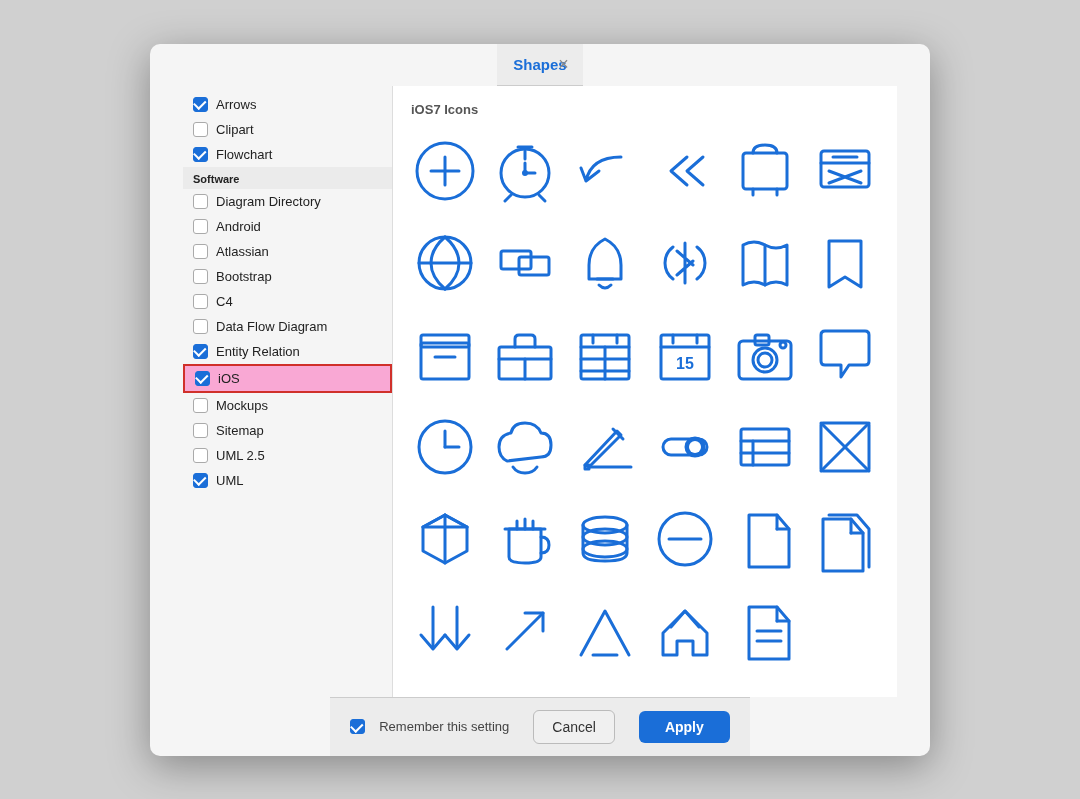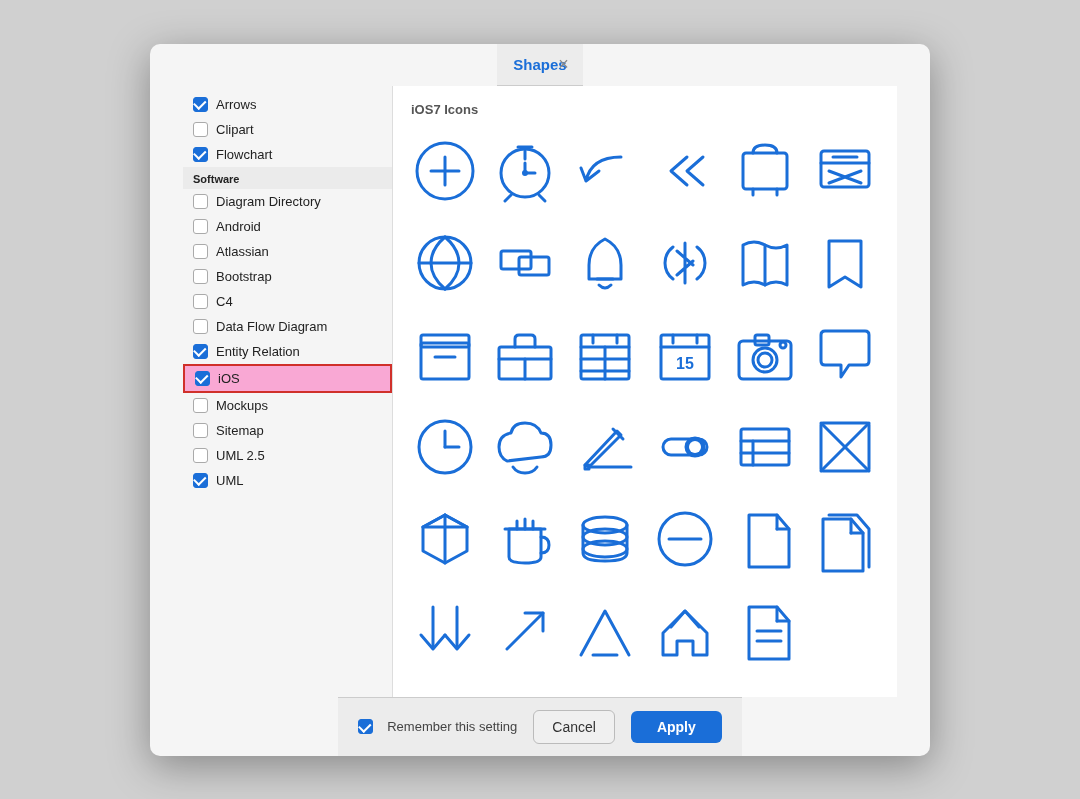--- a/index.html
+++ b/index.html
@@ -141,21 +141,21 @@
       stroke-linejoin: round;
     }
     
     .dialog-footer {
       background: #ececec;
       border-top: 1px solid #ccc;
       padding: 12px 20px;
       display: flex;
       align-items: center;
       justify-content: flex-end;
-      gap: 16px;
+      gap: 24px;
     }
     .remember-setting {
       display: flex;
       align-items: center;
       gap: 6px;
       font-size: 13px;
       color: #444;
       margin-right: auto;
     }
     .cancel-btn {

